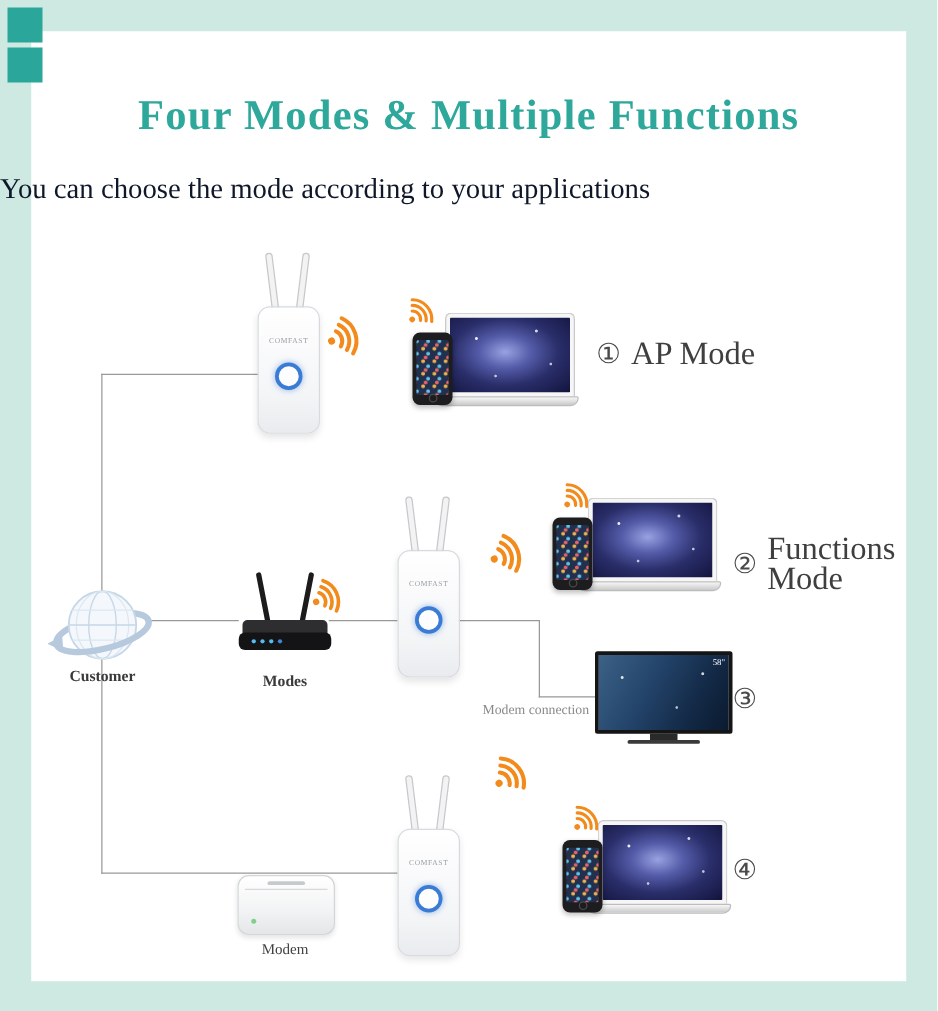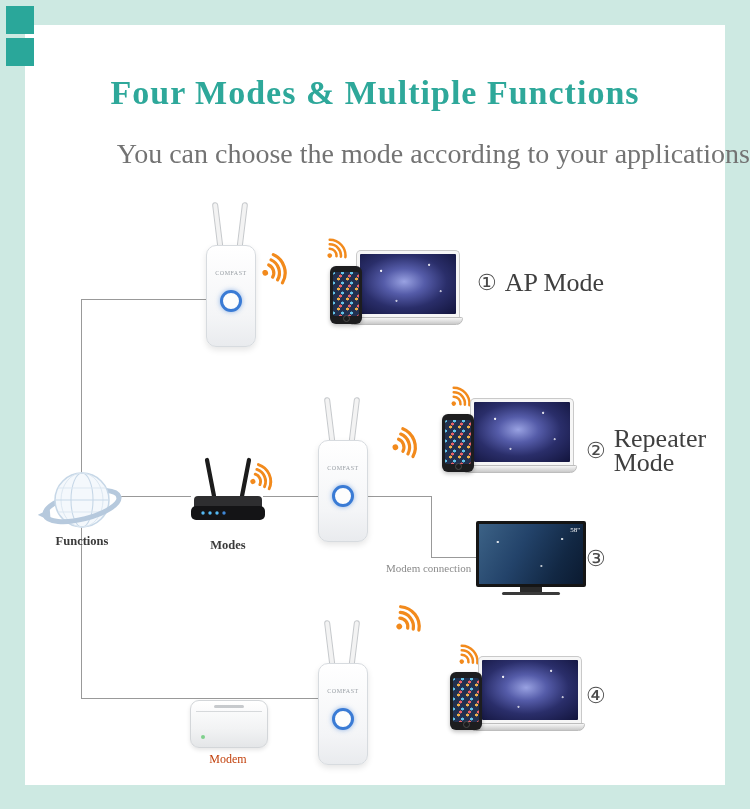--- a/index.html
+++ b/index.html
@@ -1,23 +1,23 @@
 <!DOCTYPE html>
 <html><head>
 <meta charset="utf-8">
 <style>
   html,body{margin:0;padding:0;}
   .stage{position:relative;width:750px;height:809px;background:#cde9e2;font-family:Liberation Serif, serif;overflow:hidden;}
   .card{position:absolute;left:25px;top:25px;width:700px;height:760px;background:#ffffff;}
   .sq{position:absolute;width:28px;height:28px;background:#2aa79a;}
   .title{position:absolute;left:0;top:74px;width:100%;text-align:center;font-size:34px;font-weight:700;color:#2ea89a;letter-spacing:1px;}
-  .subtitle{position:absolute;left:0;top:138px;width:100%;text-align:right;font-size:28px;color:#737373;}
+  .subtitle{position:absolute;left:0;top:138px;width:100%;text-align:left;font-size:23px;color:#0f172a;}
   .line{position:absolute;background:#999999;}
   .dev-label{position:absolute;text-align:center;font-size:12.5px;color:#3a3a3a;font-weight:700;}
-  .dev-label.light{font-weight:400;color:#c2410c;font-size:12px;}
+  .dev-label.light{font-weight:400;color:#404040;font-size:12px;}
   .mode{position:absolute;display:flex;align-items:center;gap:8px;color:#3f3f3f;}
   .mode .num{font-size:22px;color:#4a4a4a;line-height:24px;}
   .mode .txt{font-size:26px;line-height:24px;}
   .small-note{position:absolute;font-size:11px;color:#8a8a8a;}
   .icon-abs{position:absolute;}
 
   
   .repeater{position:absolute;width:60px;height:160px;}
   .repeater .ant{position:absolute;top:2px;width:4px;height:50px;background:#f3f3f3;border:1px solid #c6c9cc;border-radius:3px;}
   .repeater .ant.a1{left:15px;transform:rotate(-7deg);}
@@ -94,21 +94,21 @@
     <ellipse cx="44" cy="40" rx="11" ry="27" fill="none" stroke="#c6d7e7" stroke-width="1.1"></ellipse>
     <ellipse cx="44" cy="40" rx="21" ry="27" fill="none" stroke="#dce7f1" stroke-width="1"></ellipse>
     <line x1="17.5" y1="40" x2="70.5" y2="40" stroke="#c6d7e7" stroke-width="1.1"></line>
     <line x1="20" y1="28" x2="68" y2="28" stroke="#dce7f1" stroke-width="1"></line>
     <line x1="20" y1="52" x2="68" y2="52" stroke="#dce7f1" stroke-width="1"></line>
     <g transform="rotate(-14 44 46)">
       <path d="M82 46 A38 13 0 0 1 6 46" stroke="#b6c9dd" stroke-width="5" fill="none" stroke-linecap="round"></path>
       <path d="M10 53 L-1 44 L12 41 Z" fill="#b6c9dd"></path>
     </g>
   </svg>
-  <div class="dev-label" style="left:38px;top:534px;width:88px;">Functions</div>
+  <div class="dev-label" style="left:38px;top:534px;width:88px;">Customer</div>
 
   <svg class="icon-abs" style="left:188px;top:452px;" width="80" height="78" viewBox="0 0 80 78">
     <path d="M26 44 L19 8" stroke="#1c1c1c" stroke-width="4.2" stroke-linecap="round"></path>
     <path d="M54 44 L61 8" stroke="#1c1c1c" stroke-width="4.2" stroke-linecap="round"></path>
     <rect x="6" y="44" width="68" height="14" rx="4" fill="#2e2e30"></rect>
     <rect x="3" y="54" width="74" height="14" rx="5" fill="#141416"></rect>
     <circle cx="15" cy="61" r="1.7" fill="#55b9f3"></circle>
     <circle cx="22" cy="61" r="1.7" fill="#55b9f3"></circle>
     <circle cx="29" cy="61" r="1.7" fill="#55b9f3"></circle>
     <circle cx="36" cy="61" r="1.7" fill="#3f87d8"></circle>
@@ -210,21 +210,21 @@
     <div class="scr">
         <div class="disp"></div>
       </div>
     <div class="base"></div>
   </div>
   <div class="phone" style="left:442px;top:414px;">
     <div class="pscr"></div>
   </div>
   <div class="mode" style="left:586px;top:427px;">
     <span class="num">②</span>
-    <span class="txt">Repeater Mode</span>
+    <span class="txt">Functions Mode</span>
   </div>
 
   <div class="tv" style="left:476px;top:521px;">
     <div class="tscr">
       <span class="tsize">58"</span>
     </div>
     <div class="neck"></div>
     <div class="foot"></div>
   </div>
   <div class="mode" style="left:586px;top:547px;">

